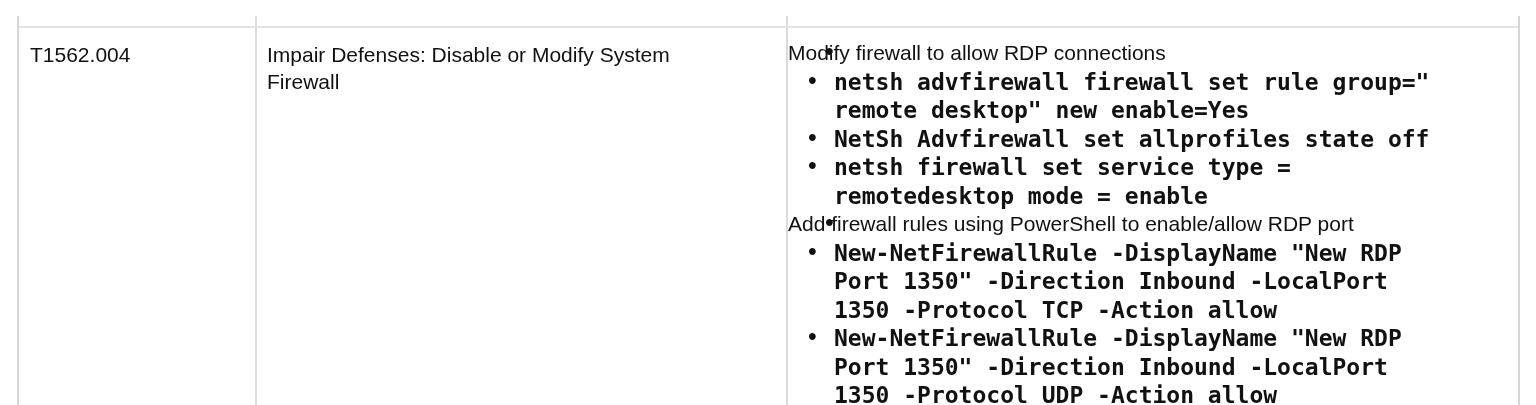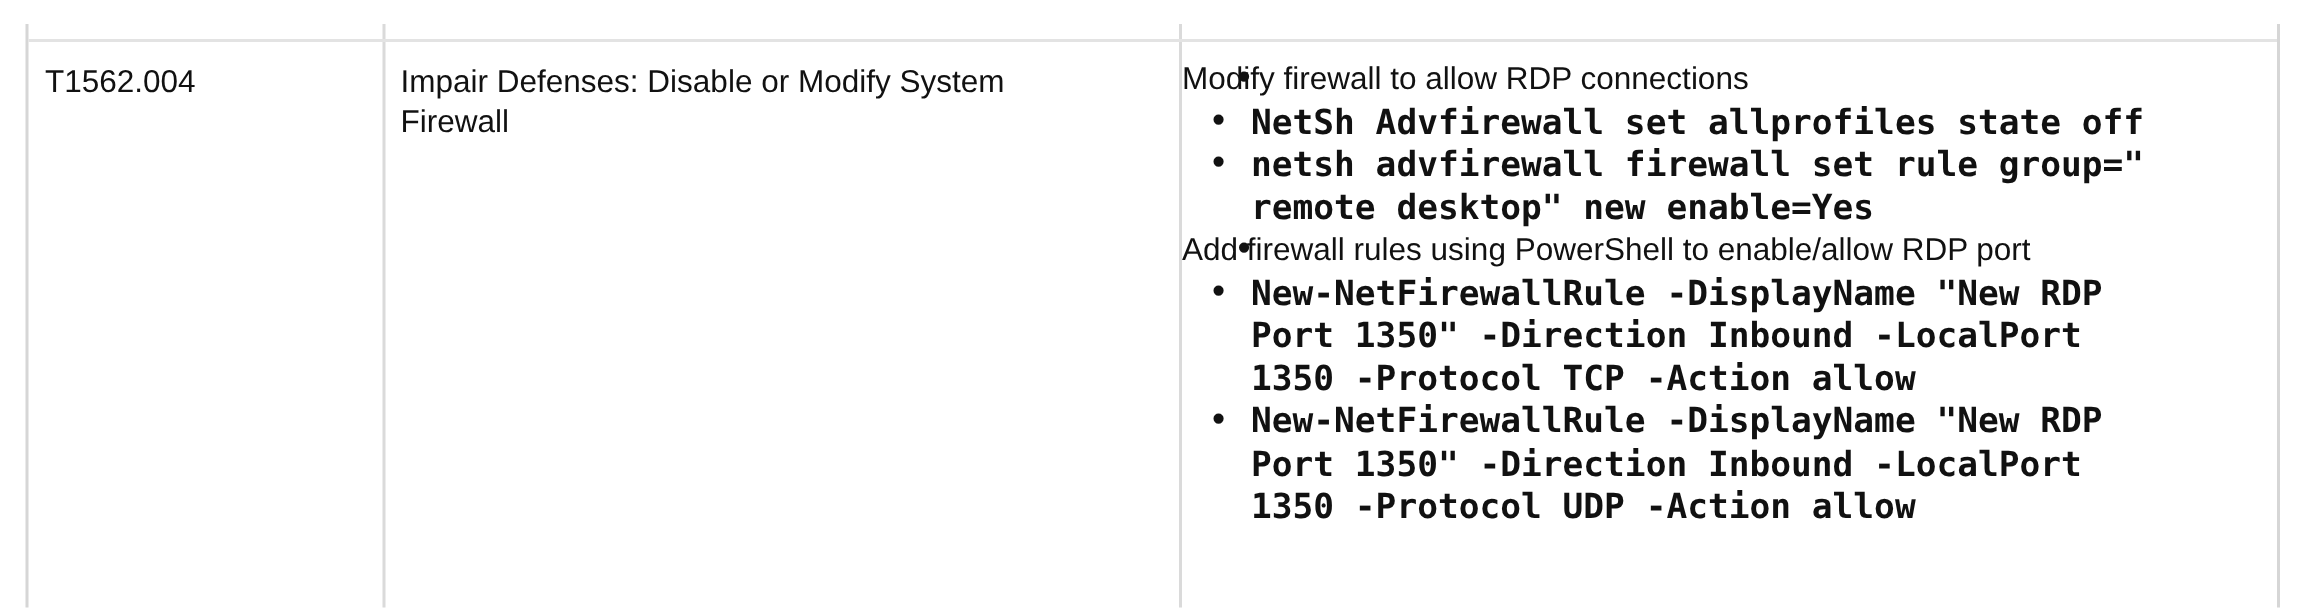--- a/index.html
+++ b/index.html
@@ -118,25 +118,29 @@
       <span class="wrapbox">Impair Defenses: Disable or Modify System Firewall</span>
     </div>
 
     <div class="cell c3">
       <ul class="l1">
 
         <li>
           <span class="desc">Modify firewall to allow RDP connections</span>
           <ul class="l2">
             <li>
+              <span class="cmd">netsh advfirewall firewall set rule group="
+remote desktop" new enable=Yes</span>
+            </li>
+            <li>
               <span class="cmd">NetSh Advfirewall set allprofiles state off</span>
             </li>
             <li>
-              <span class="cmd">netsh advfirewall firewall set rule group="
-remote desktop" new enable=Yes</span>
+              <span class="cmd">netsh firewall set service type =
+remotedesktop mode = enable</span>
             </li>
           </ul>
         </li>
 
         <li>
           <span class="desc">Add firewall rules using PowerShell to enable/allow RDP port</span>
           <ul class="l2">
             <li>
               <span class="cmd">New-NetFirewallRule -DisplayName "New RDP
 Port 1350" -Direction Inbound -LocalPort

